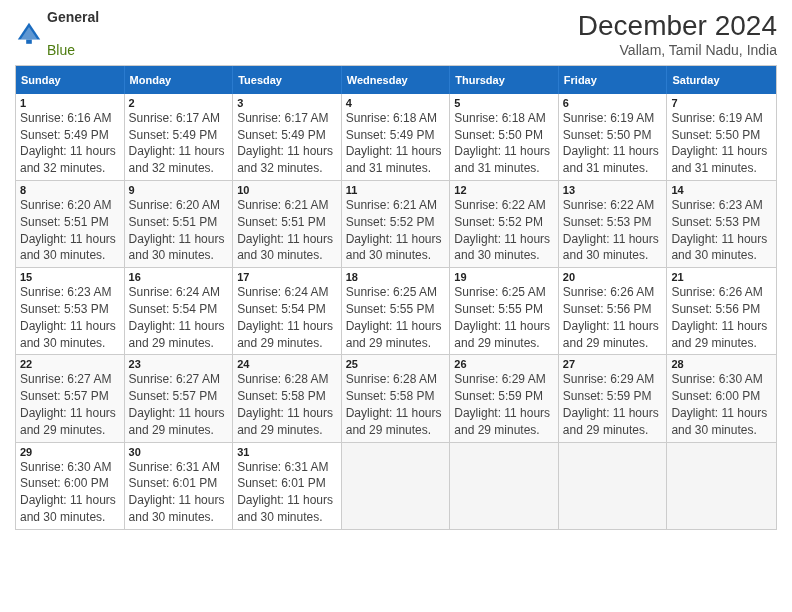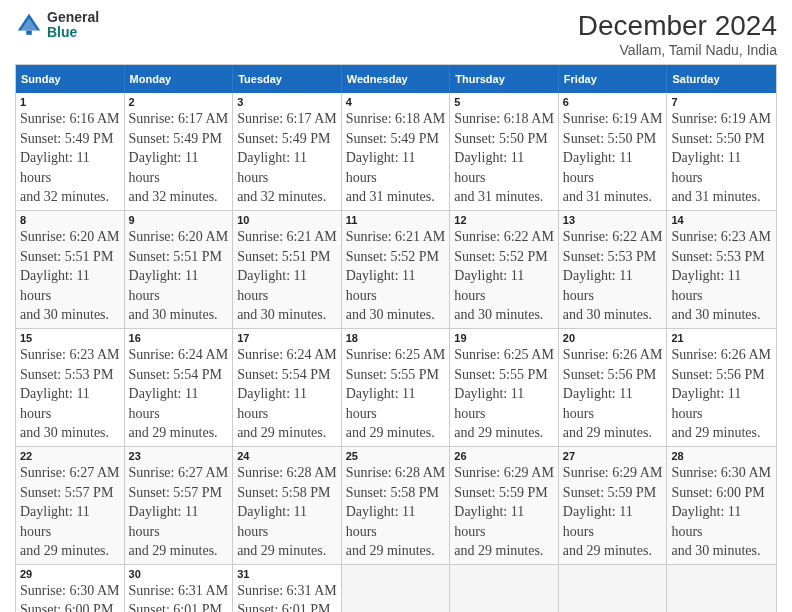--- a/index.html
+++ b/index.html
@@ -33,22 +33,23 @@
       flex-direction: column;
       line-height: 1.1;
     }
     .logo-general {
       font-size: 14px;
       font-weight: bold;
       color: #333;
     }
     .logo-blue {
       font-size: 14px;
-      font-weight: bold;
-      color: #0f766e;
+      font-weight: normal;
+      color: #4d7c0f;
+      margin-top: 18px;
     }
     .logo-icon {
       width: 28px;
       height: 28px;
     }
     .title-block {
       text-align: right;
     }
     .month-title {
       font-size: 28px;
@@ -102,24 +103,23 @@
     .cal-cell:last-child { border-right: none; }
     .cal-cell.empty { background: #f5f5f5; }
     .day-num {
       font-size: 11px;
       font-weight: bold;
       color: #222;
       display: block;
       margin-bottom: 1px;
     }
     .day-info {
-      font-size: 14px;
+      font-size: 12px;
       color: #444;
       line-height: 1.4;
-      font-family: Liberation Serif, serif;
     }
     .cal-row.row-alt .cal-cell {
       background: #f9f9f9;
     }
   </style>
 </head>
 <body>
 
 <div class="page">
   <div class="header">

